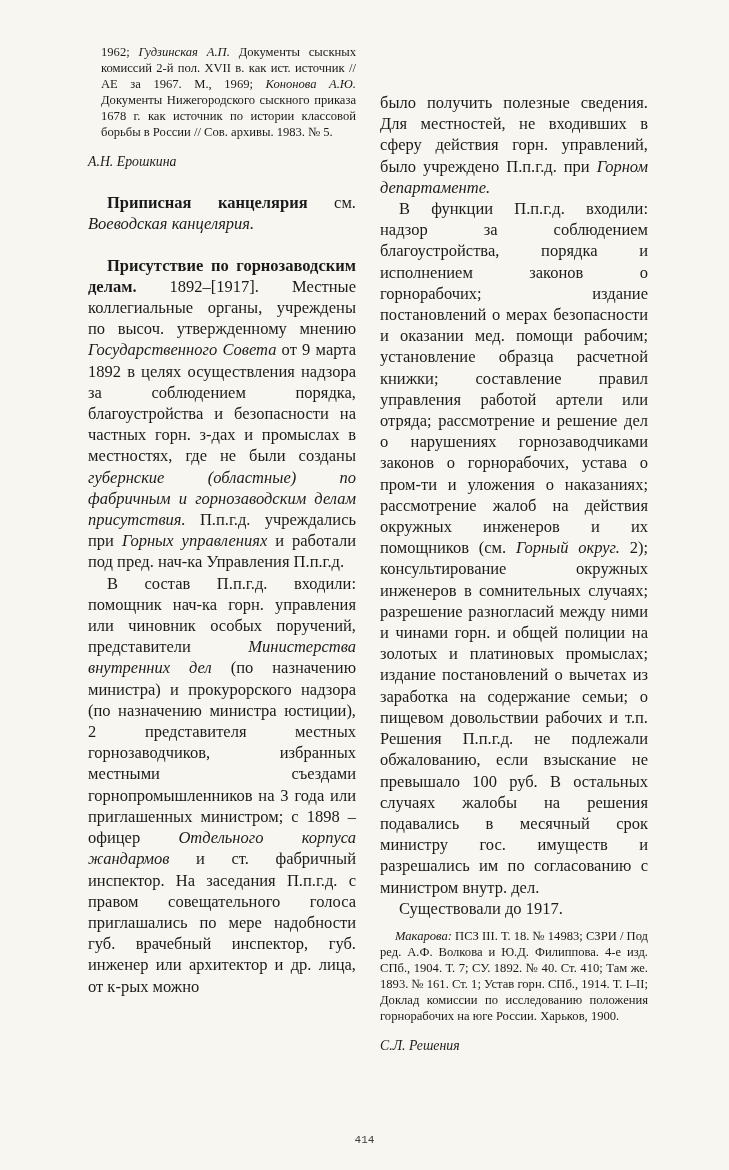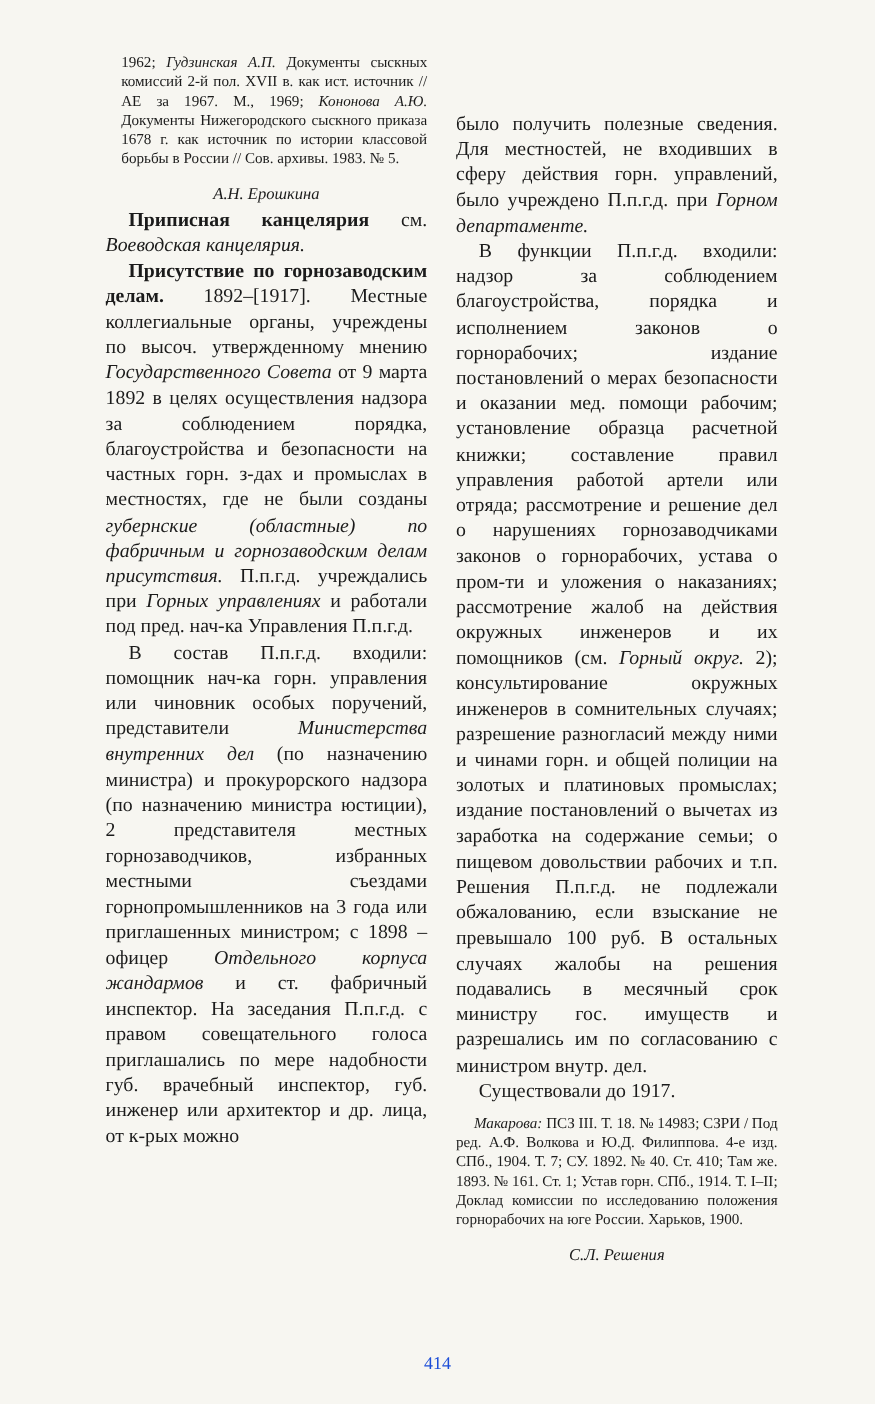--- a/index.html
+++ b/index.html
@@ -22,50 +22,51 @@
     flex: 0 0 268px;
   }
   p.blk {
     font-size: 16.5px;
     line-height: 21.2px;
     text-align: justify;
     text-indent: 19px;
     hyphens: auto;
     -webkit-hyphens: auto;
   }
-  p.entry { }
+  p.entry { margin-top: 20px; }
   p.para_continued { text-indent: 0; margin-top: 48px; }
   p.biblio {
     font-size: 12.6px;
     line-height: 16px;
     text-indent: 0;
     margin-left: 13px;
   }
   p.sources {
     font-size: 12.6px;
     line-height: 16px;
     text-indent: 15px;
     margin-top: 9px;
   }
   p.author {
-    text-align: center;
+    text-align: left;
     font-size: 13.8px;
     font-style: italic;
     text-indent: 0;
     margin-top: 11px;
   }
   .b { font-weight: bold; }
   .i { font-style: italic; }
   .page-number {
     position: absolute;
     left: 0; right: 0;
     bottom: 24px;
     text-align: center;
-    font-size: 15px;
-    color: #1d4ed8;
+    font-size: 11px;
+    color: #404040;
+    font-family: Liberation Mono, monospace;
   }
 </style>
 </head>
 <body>
 
 <div class="page">
   <div class="content">
     <div class="col">
         <p class="blk biblio"><span>1962; </span><span class="i">Гудзинская А.П.</span><span> Документы сыскных комиссий 2-й пол. XVII в. как ист. источник // АЕ за 1967. М., 1969; </span><span class="i">Кононова А.Ю.</span><span> Документы Нижегородского сыскного приказа 1678 г. как источник по истории классовой борьбы в России // Сов. архивы. 1983. № 5.</span></p>
         <p class="blk author"><span class="i">А.Н. Ерошкина</span></p>

